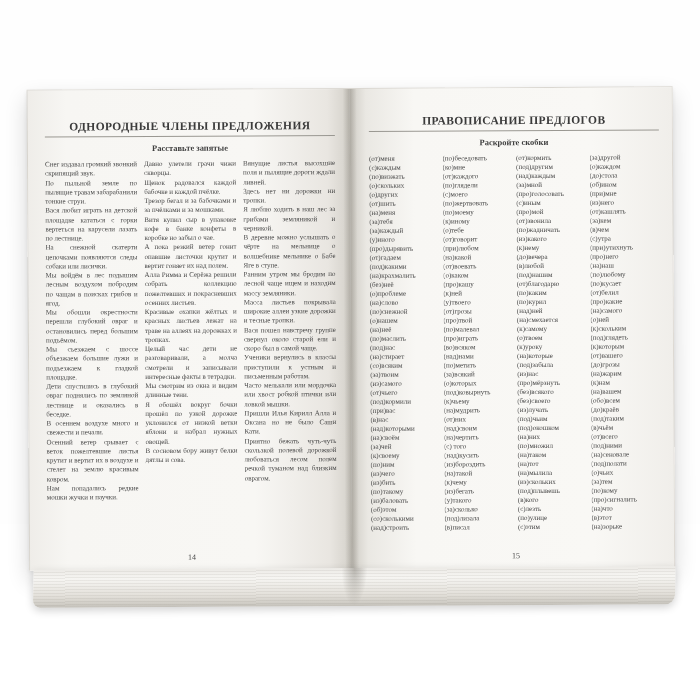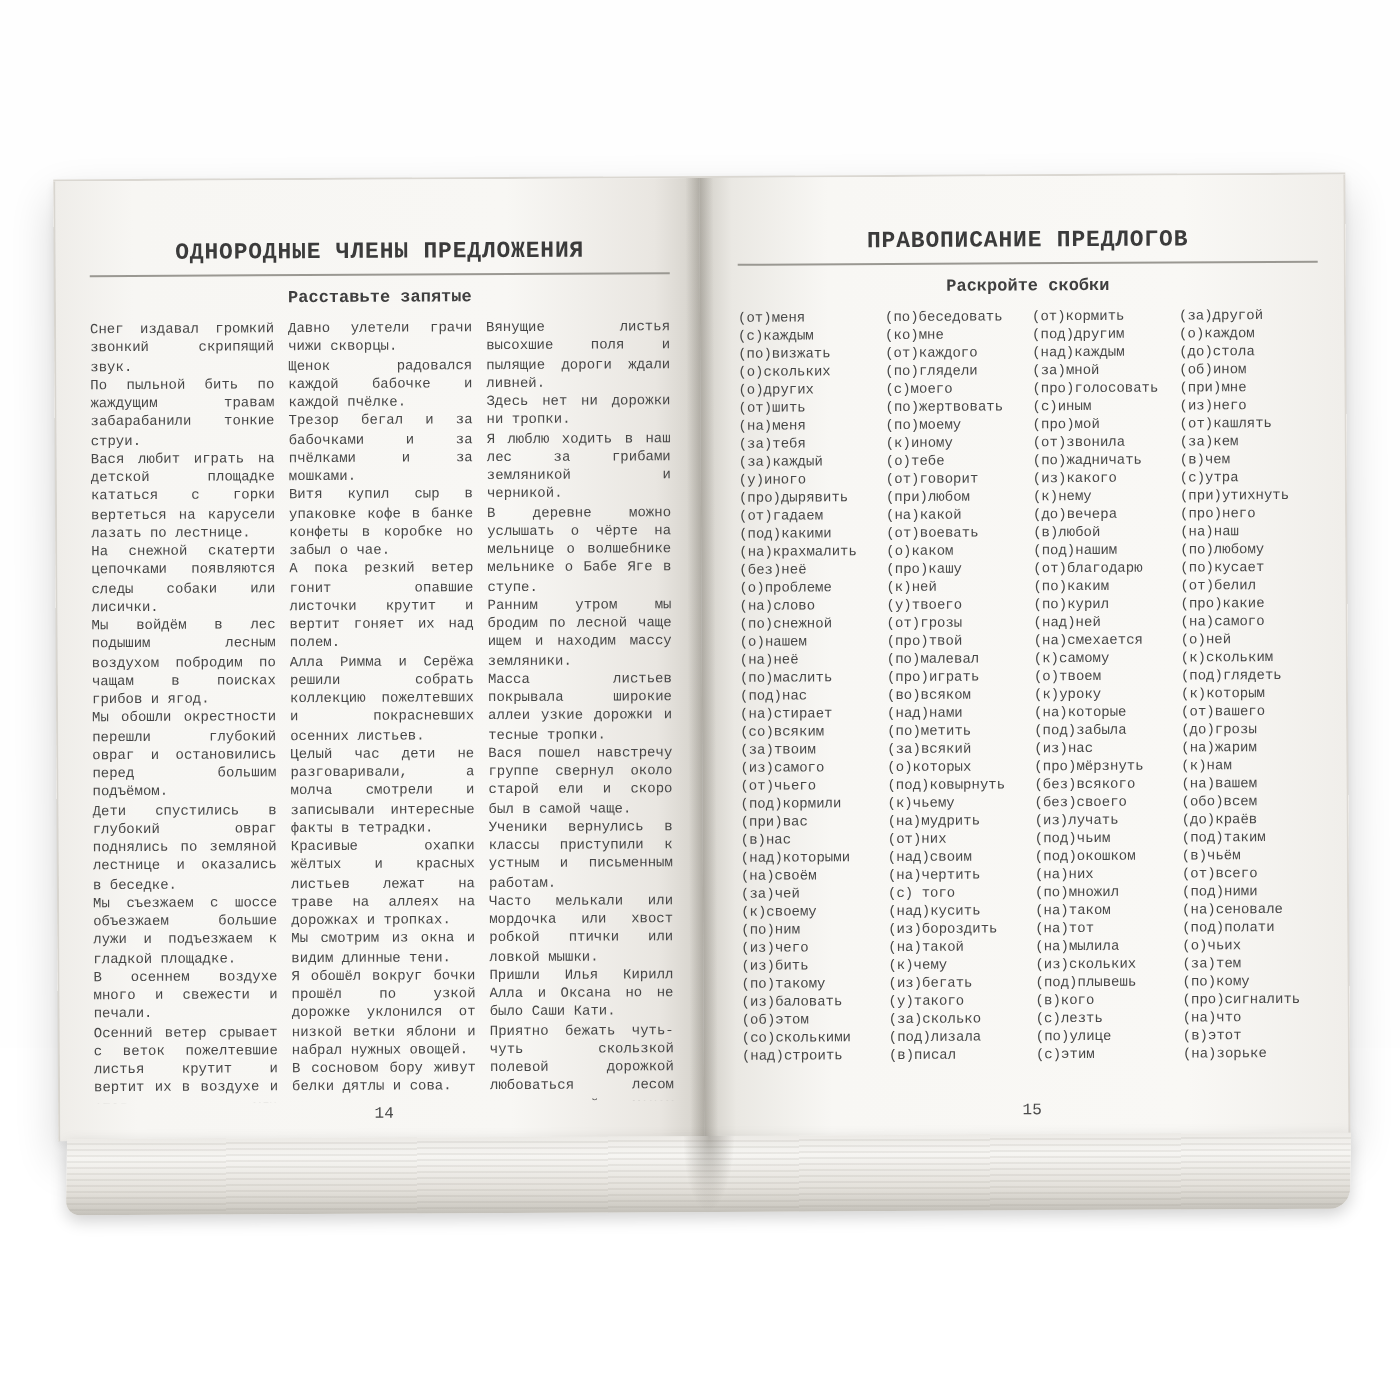--- a/index.html
+++ b/index.html
@@ -1,18 +1,18 @@
 <!DOCTYPE html>
 <html><head>
 <meta charset="utf-8">
 <style>
   html,body{margin:0;padding:0;}
   body{width:700px;height:700px;background:#ffffff;overflow:hidden;
        font-family:"Liberation Serif", serif;}
-  .scene{position:relative;width:700px;height:524px;background:#fefefe;font-family:Liberation Mono, monospace;}
+  .scene{position:relative;width:700px;height:524px;background:#fefefe;}
   .book{position:absolute;left:28px;top:88px;width:646px;height:524px;transform:rotate(-0.3deg);}
   .pages{position:relative;display:flex;height:480px;
          box-shadow:0 10px 22px rgba(0,0,0,0.16), 0 2px 4px rgba(0,0,0,0.08);
          border-top:1px solid #dad7d1;}
   .page{width:323px;height:100%;box-sizing:border-box;position:relative;}
   .page-left{background:linear-gradient(to right,#efede9 0%,#f7f6f3 12%,#f8f7f4 70%,#e9e6e1 93%,#d3d0c9 100%);
              border-left:1px solid #d8d5cf;}
   .page-right{background:linear-gradient(to right,#cfccc5 0%,#eae8e3 5%,#f8f7f4 20%,#f9f8f5 75%,#f0eeea 100%);
               border-right:1px solid #ddd9d3;}
   .gutter{position:absolute;left:50%;top:0;width:14px;height:480px;margin-left:-7px;
@@ -50,40 +50,40 @@
     <div class="pages">
 
       <div class="page page-left">
         <div class="page-inner">
           <div class="page-title">ОДНОРОДНЫЕ ЧЛЕНЫ ПРЕДЛОЖЕНИЯ</div>
           <hr class="title-rule">
           <div class="page-subtitle">Расставьте запятые</div>
           <div class="cols lcols">
             <div class="lcol">
                 <p class="sent">Снег издавал громкий звонкий скрипящий звук.</p>
-                <p class="sent">По пыльной бить по жаждущим травам забарабанили тонкие струи.</p>
+                <p class="sent">По пыльной земле по пылящие травам забарабанили тонкие струи.</p>
                 <p class="sent">Вася любит играть на детской площадке кататься с горки вертеться на карусели лазать по лестнице.</p>
                 <p class="sent">На снежной скатерти цепочками появляются следы собаки или лисички.</p>
                 <p class="sent">Мы войдём в лес подышим лесным воздухом побродим по чащам в поисках грибов и ягод.</p>
                 <p class="sent">Мы обошли окрестности перешли глубокий овраг и остановились перед большим подъёмом.</p>
+                <p class="sent">Мы съезжаем с шоссе объезжаем большие лужи и подъезжаем к гладкой площадке.</p>
                 <p class="sent">Дети спустились в глубокий овраг поднялись по земляной лестнице и оказались в беседке.</p>
-                <p class="sent">Мы съезжаем с шоссе объезжаем большие лужи и подъезжаем к гладкой площадке.</p>
                 <p class="sent">В осеннем воздухе много и свежести и печали.</p>
                 <p class="sent">Осенний ветер срывает с веток пожелтевшие листья крутит и вертит их в воздухе и стелет на землю красивым ковром.</p>
                 <p class="sent">Нам попадались редкие мошки жучки и паучки.</p>
               </div>
             <div class="lcol">
                 <p class="sent">Давно улетели грачи чижи скворцы.</p>
                 <p class="sent">Щенок радовался каждой бабочке и каждой пчёлке.</p>
                 <p class="sent">Трезор бегал и за бабочками и за пчёлками и за мошками.</p>
                 <p class="sent">Витя купил сыр в упаковке кофе в банке конфеты в коробке но забыл о чае.</p>
                 <p class="sent">А пока резкий ветер гонит опавшие листочки крутит и вертит гоняет их над полем.</p>
                 <p class="sent">Алла Римма и Серёжа решили собрать коллекцию пожелтевших и покрасневших осенних листьев.</p>
+                <p class="sent">Красивые охапки жёлтых и красных листьев лежат на траве на аллеях на дорожках и тропках.</p>
                 <p class="sent">Целый час дети не разговаривали, а молча смотрели и записывали интересные факты в тетрадки.</p>
-                <p class="sent">Красивые охапки жёлтых и красных листьев лежат на траве на аллеях на дорожках и тропках.</p>
                 <p class="sent">Мы смотрим из окна и видим длинные тени.</p>
                 <p class="sent">Я обошёл вокруг бочки прошёл по узкой дорожке уклонился от низкой ветки яблони и набрал нужных овощей.</p>
                 <p class="sent">В сосновом бору живут белки дятлы и сова.</p>
               </div>
             <div class="lcol">
                 <p class="sent">Вянущие листья высохшие поля и пылящие дороги ждали ливней.</p>
                 <p class="sent">Здесь нет ни дорожки ни тропки.</p>
                 <p class="sent">Я люблю ходить в наш лес за грибами земляникой и черникой.</p>
                 <p class="sent">В деревне можно услышать о чёрте на мельнице о волшебнике мельнике о Бабе Яге в ступе.</p>
                 <p class="sent">Ранним утром мы бродим по лесной чаще ищем и находим массу земляники.</p>

